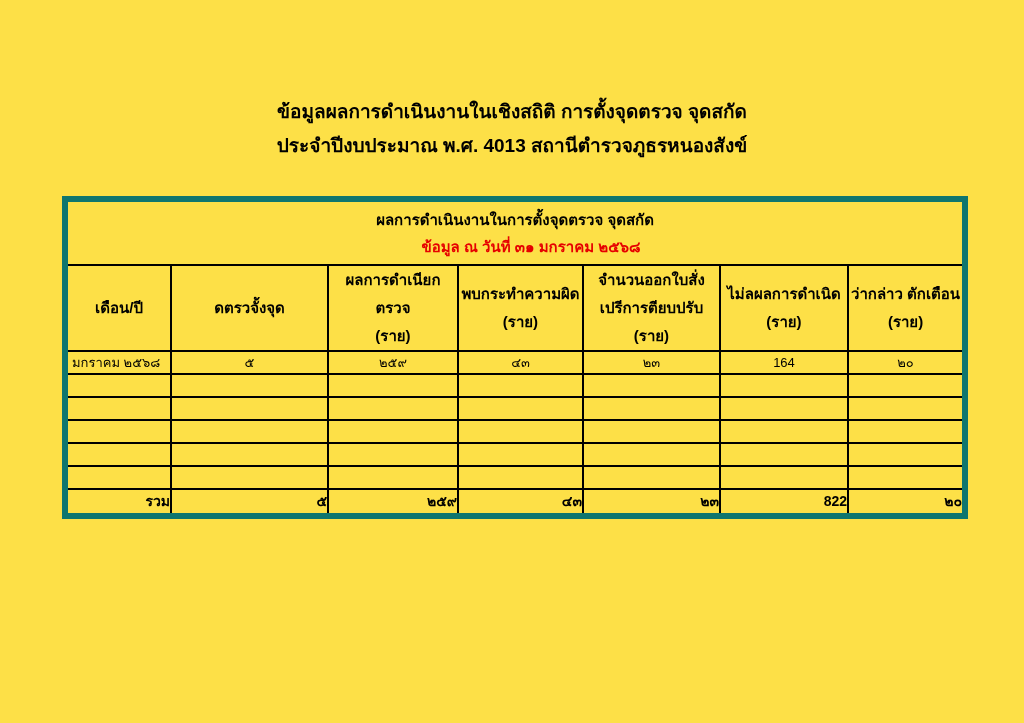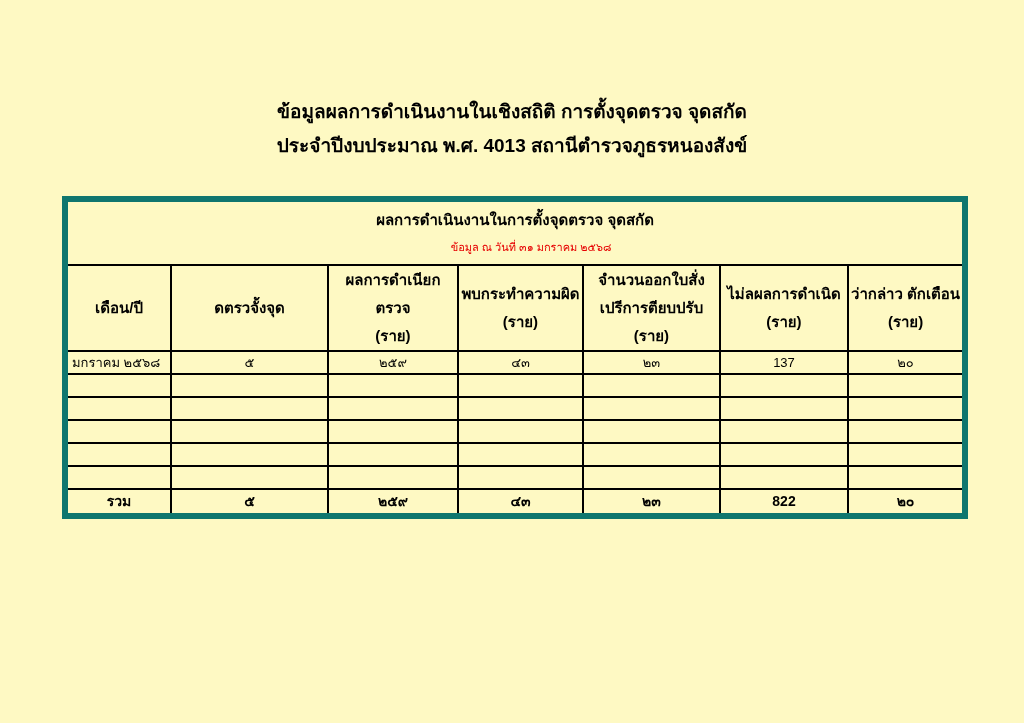--- a/index.html
+++ b/index.html
@@ -6,21 +6,21 @@
     margin: 0;
     padding: 0;
     background: #ffffff;
     font-family: "Liberation Sans", "DejaVu Sans", sans-serif;
     color: #000000;
   }
   .page {
     position: relative;
     width: 1024px;
     height: 723px;
-    background: #fef9c3;
+    background: #fde047;
     overflow: hidden;
   }
   .doc-title {
     position: absolute;
     top: 95px;
     left: 0;
     width: 100%;
     text-align: center;
     font-size: 19px;
     font-weight: bold;
@@ -44,22 +44,22 @@
     padding: 0;
     overflow: hidden;
   }
   td.band-cell { height: 62px; }
   .band-line1 {
     font-size: 15px;
     font-weight: bold;
     line-height: 28px;
   }
   .band-line2 {
-    font-size: 11px;
-    font-weight: normal;
+    font-size: 15px;
+    font-weight: bold;
     line-height: 26px;
     color: #e60000;
     padding-left: 32px;
   }
   tr.col-header-row td { height: 64px; }
   .hline {
     font-size: 15px;
     font-weight: bold;
     line-height: 28px;
   }
@@ -72,20 +72,21 @@
     text-align: left;
     padding-left: 4px;
     margin-left: 8px;
   }
   tr.empty-row td { height: 21px; }
   tr.total-row td {
     height: 23px;
     font-size: 14px;
     font-weight: bold;
     line-height: 23px;
+    text-align: right;
   }
 </style>
 </head>
 <body>
 
 <div class="page">
 
   <div class="doc-title">
     <div>ข้อมูลผลการดำเนินงานในเชิงสถิติ การตั้งจุดตรวจ จุดสกัด</div>
     <div>ประจำปีงบประมาณ พ.ศ. 4013 สถานีตำรวจภูธรหนองสังข์</div>
@@ -141,21 +142,21 @@
           <div class="hline">(ราย)</div>
         </td>
       </tr>
 
       <tr class="data-row">
         <td class="month-cell">มกราคม ๒๕๖๘</td>
         <td>๕</td>
         <td>๒๕๙</td>
         <td>๔๓</td>
         <td>๒๓</td>
-        <td>137</td>
+        <td>164</td>
         <td>๒๐</td>
       </tr>
 
       <tr class="empty-row">
         <td></td>
             <td></td>
             <td></td>
             <td></td>
             <td></td>
             <td></td>

